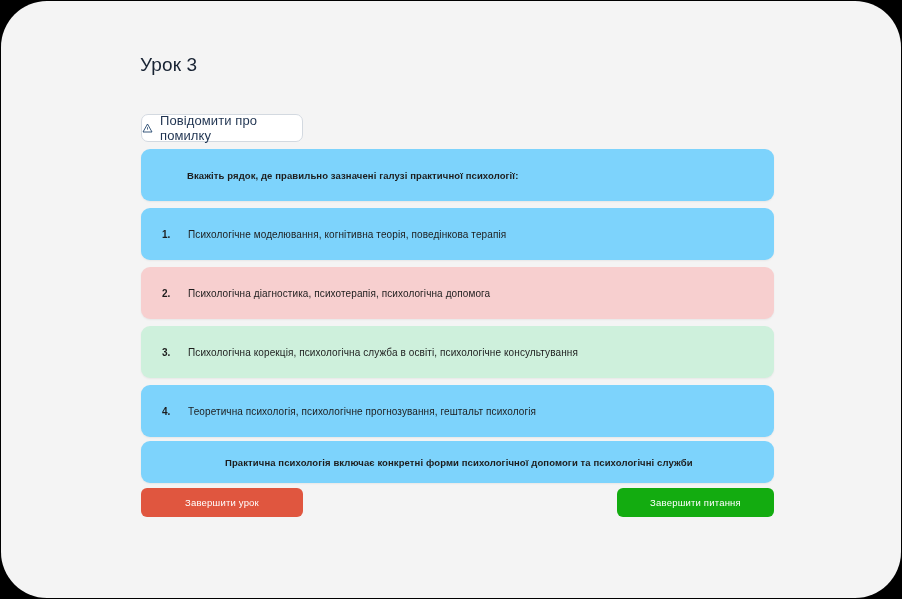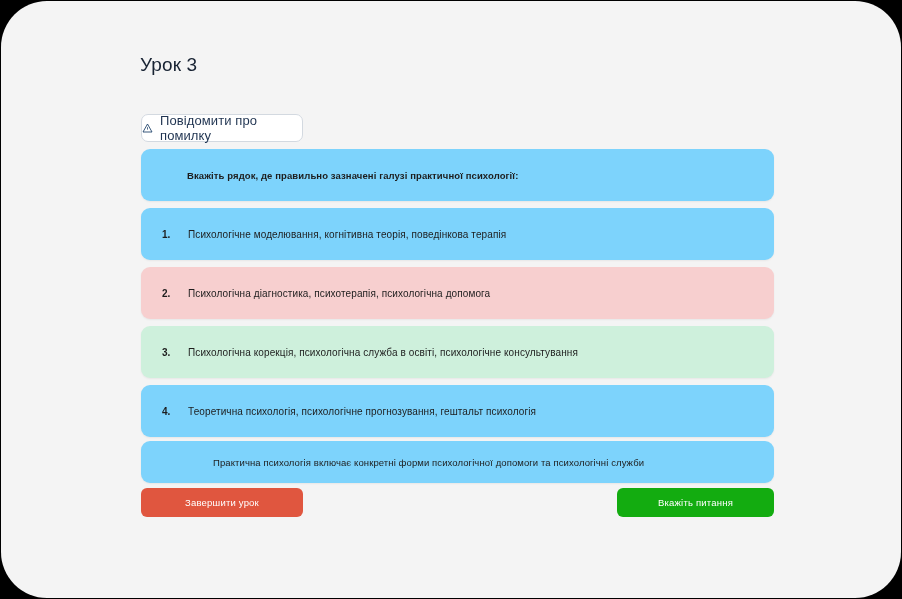--- a/index.html
+++ b/index.html
@@ -156,25 +156,25 @@
     position: absolute;
     left: 47px;
     top: 50%;
     transform: translateY(-50%);
     font-size: 10px;
     color: #1d1d1d;
     letter-spacing: .1px;
   }
   .expl-text {
     position: absolute;
-    left: 24px;
+    left: 36px;
     top: 50%;
     transform: translateY(-50%);
     font-size: 9.5px;
-    font-weight: normal;
+    font-weight: bold;
     color: #1d1d1d;
     letter-spacing: .1px;
     padding-left: 48px;
   }
 
   
   .footer-btn {
     position: absolute;
     top: 487px;
     height: 29px;
@@ -242,17 +242,17 @@
       <div class="card opt-3">
         <div class="opt-num">4.</div>
         <div class="opt-text">Теоретична психологія, психологічне прогнозування, гештальт психологія</div>
       </div>
 
       <div class="card expl">
         <div class="expl-text">Практична психологія включає конкретні форми психологічної допомоги та психологічні служби</div>
       </div>
 
       <button class="footer-btn" id="finish-button" style="background: rgb(224, 86, 63);">Завершити урок</button>
-      <button class="footer-btn" id="next-button" style="background: rgb(19, 172, 16);">Вкажіть питання</button>
+      <button class="footer-btn" id="next-button" style="background: rgb(19, 172, 16);">Завершити питання</button>
 
     </div>
   </div>
 </div>
 
 </body></html>

